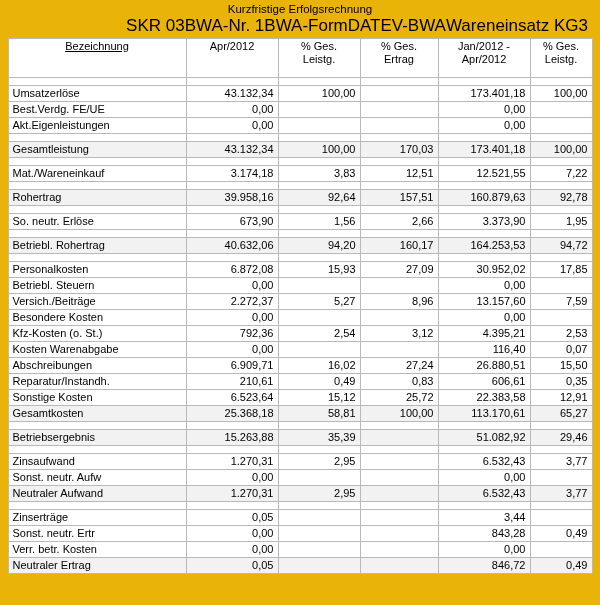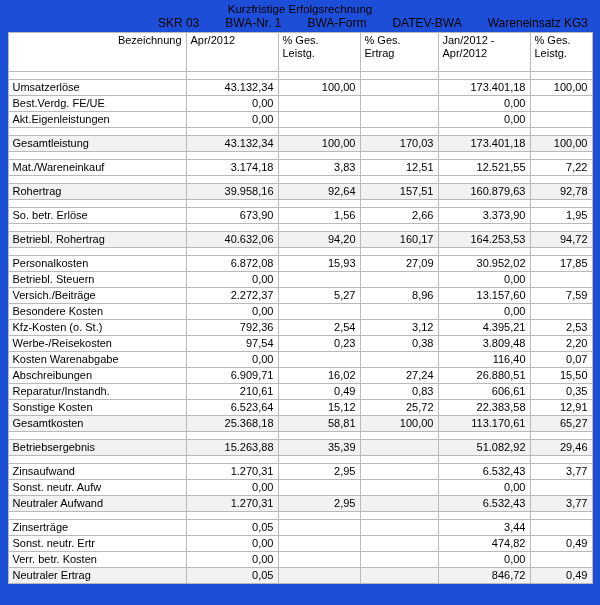--- a/index.html
+++ b/index.html
@@ -11,36 +11,35 @@
     font-family: "Liberation Sans", sans-serif;
     font-size: 11px;
     color: #000000;
   }
   .page {
     width: 600px;
     height: 605px;
     position: relative;
     box-sizing: border-box;
     overflow: hidden;
-    background: #1d4ed8;
+    background: #eab308;
   }
   .title {
     text-align: center;
     font-size: 11.5px;
     padding-top: 3px;
     padding-bottom: 1px;
     color: #000;
   }
   .navrow {
     display: flex;
     align-items: flex-end;
     justify-content: flex-end;
     padding: 0 12px 2px 0;
-    gap: 26px;
-    font-size: 12px;
+    font-size: 17px;
   }
   .navrow .navitem {
     white-space: nowrap;
   }
   table.bwa {
     border-collapse: collapse;
     width: 584px;
     margin: 0 auto;
     table-layout: fixed;
   }
@@ -54,27 +53,28 @@
   table.bwa th, table.bwa td {
     border: 1px solid #b9b9b9;
     padding: 1px 4px 1px 4px;
     font-size: 11px;
     line-height: 13px;
     vertical-align: top;
     background: #ffffff;
   }
   th.hdr {
     font-weight: normal;
-    text-align: left;
+    text-align: center;
     height: 36px;
     vertical-align: top;
     padding-top: 2px;
   }
   th.hdr.left {
-    text-align: right;
+    text-align: center;
+    text-decoration: underline;
   }
   th.hdr .l2 {
     display: block;
   }
   td.lbl {
     text-align: left;
     white-space: nowrap;
     overflow: hidden;
   }
   td.num {
@@ -229,21 +229,21 @@
         </tr>
         <tr class="spacer">
           <td></td>
           <td></td>
           <td></td>
           <td></td>
           <td></td>
           <td></td>
         </tr>
         <tr class="indent">
-          <td class="lbl">So. betr. Erlöse</td>
+          <td class="lbl">So. neutr. Erlöse</td>
           <td class="num">673,90</td>
           <td class="num">1,56</td>
           <td class="num">2,66</td>
           <td class="num">3.373,90</td>
           <td class="num">1,95</td>
         </tr>
         <tr class="spacer">
           <td></td>
           <td></td>
           <td></td>
@@ -301,28 +301,20 @@
         </tr>
         <tr class="indent">
           <td class="lbl">Kfz-Kosten (o. St.)</td>
           <td class="num">792,36</td>
           <td class="num">2,54</td>
           <td class="num">3,12</td>
           <td class="num">4.395,21</td>
           <td class="num">2,53</td>
         </tr>
         <tr class="indent">
-          <td class="lbl">Werbe-/Reisekosten</td>
-          <td class="num">97,54</td>
-          <td class="num">0,23</td>
-          <td class="num">0,38</td>
-          <td class="num">3.809,48</td>
-          <td class="num">2,20</td>
-        </tr>
-        <tr class="indent">
           <td class="lbl">Kosten Warenabgabe</td>
           <td class="num">0,00</td>
           <td class="num"></td>
           <td class="num"></td>
           <td class="num">116,40</td>
           <td class="num">0,07</td>
         </tr>
         <tr class="indent">
           <td class="lbl">Abschreibungen</td>
           <td class="num">6.909,71</td>
@@ -417,21 +409,21 @@
           <td class="num"></td>
           <td class="num"></td>
           <td class="num">3,44</td>
           <td class="num"></td>
         </tr>
         <tr class="indent">
           <td class="lbl">Sonst. neutr. Ertr</td>
           <td class="num">0,00</td>
           <td class="num"></td>
           <td class="num"></td>
-          <td class="num">474,82</td>
+          <td class="num">843,28</td>
           <td class="num">0,49</td>
         </tr>
         <tr class="indent">
           <td class="lbl">Verr. betr. Kosten</td>
           <td class="num">0,00</td>
           <td class="num"></td>
           <td class="num"></td>
           <td class="num">0,00</td>
           <td class="num"></td>
         </tr>

